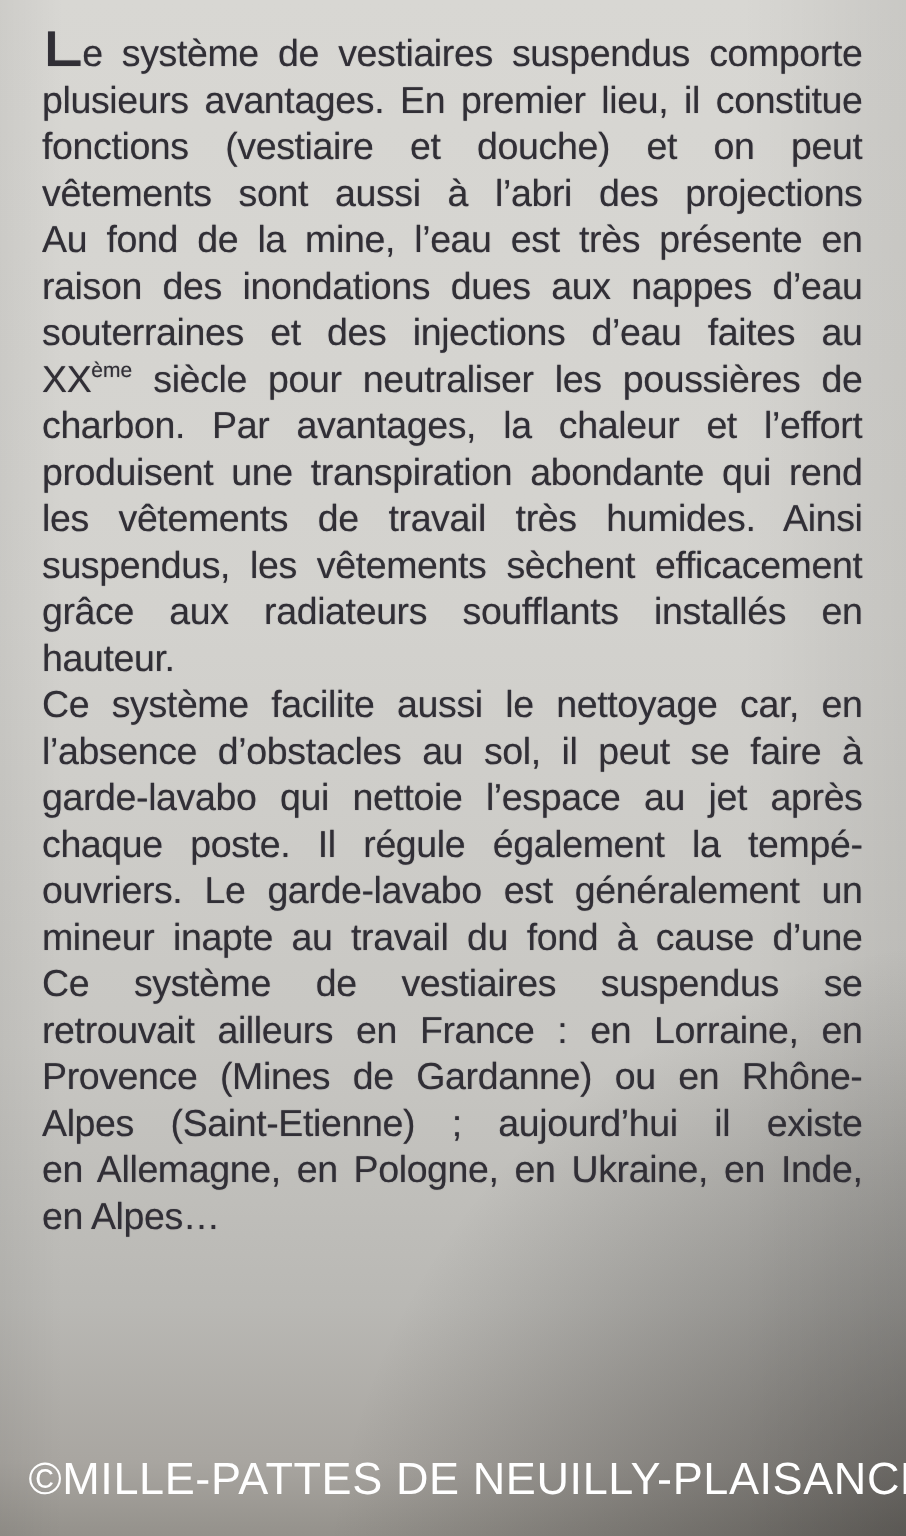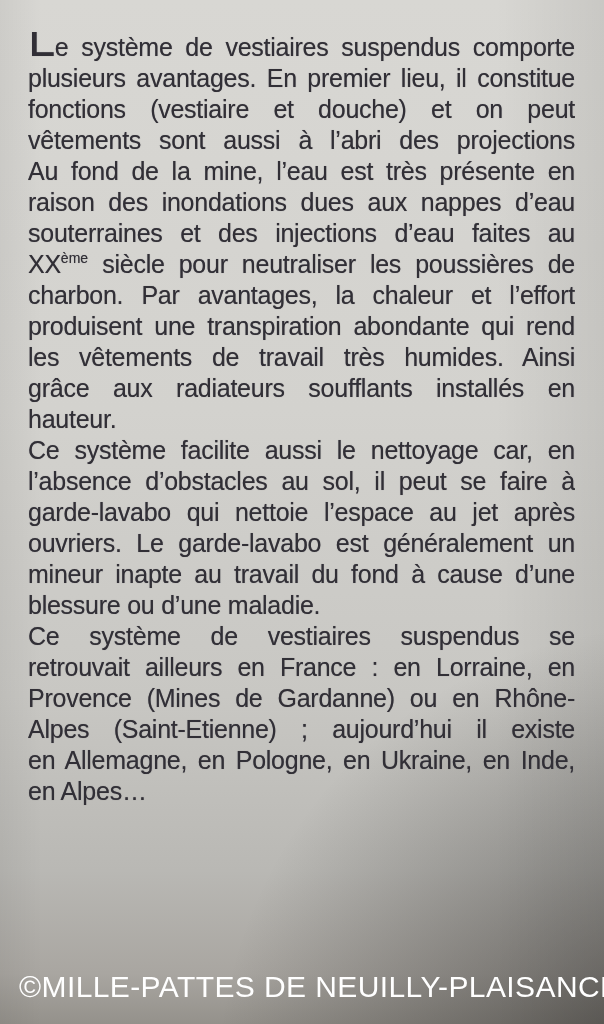--- a/index.html
+++ b/index.html
@@ -10,21 +10,21 @@
     font-family: "Liberation Sans", sans-serif;
     
     background:
       radial-gradient(circle at 112% 106%, rgba(28,26,24,0.55), rgba(28,26,24,0) 36%),
       linear-gradient(90deg, rgba(0,0,0,0.05), rgba(0,0,0,0) 7% 82%, rgba(0,0,0,0.07)),
       linear-gradient(180deg, #d8d7d3 0%, #d3d2ce 40%, #c8c7c3 68%, #b9b8b4 85%, #a9a6a1 95%, #94918b 100%);
   }
   .panel-text {
     position: absolute;
     left: 28px;
-    top: 32px;
+    top: 21px;
     width: 547px;
     color: var(--text, #312f36);
     font-size: 25px;
     line-height: 31px;
     letter-spacing: -0.25px;
     text-shadow: 0 0 0.7px rgba(45,44,54,0.55);
   }
   .line {
     height: 31px;
     overflow: hidden;
@@ -66,28 +66,29 @@
     <div class="line">plusieurs avantages. En premier lieu, il constitue</div>
     <div class="line">fonctions (vestiaire et douche) et on peut</div>
     <div class="line">vêtements sont aussi à l’abri des projections</div>
     <div class="line">Au fond de la mine, l’eau est très présente en</div>
     <div class="line">raison des inondations dues aux nappes d’eau</div>
     <div class="line">souterraines et des injections d’eau faites au</div>
     <div class="line">XX<sup>ème</sup> siècle pour neutraliser les poussières de</div>
     <div class="line">charbon. Par avantages, la chaleur et l’effort</div>
     <div class="line">produisent une transpiration abondante qui rend</div>
     <div class="line">les vêtements de travail très humides. Ainsi</div>
+    <div class="line">suspendus, les vêtements sèchent efficacement</div>
     <div class="line">grâce aux radiateurs soufflants installés en</div>
     <div class="line last">hauteur.</div>
     <div class="line">Ce système facilite aussi le nettoyage car, en</div>
     <div class="line">l’absence d’obstacles au sol, il peut se faire à</div>
     <div class="line">garde-lavabo qui nettoie l’espace au jet après</div>
+    <div class="line">chaque poste. Il régule également la tempé-</div>
     <div class="line">ouvriers. Le garde-lavabo est généralement un</div>
     <div class="line">mineur inapte au travail du fond à cause d’une</div>
-    <div class="line last">blessure ou d’une maladie.</div>
     <div class="line">Ce système de vestiaires suspendus se</div>
     <div class="line">retrouvait ailleurs en France : en Lorraine, en</div>
     <div class="line">Provence (Mines de Gardanne) ou en Rhône-</div>
     <div class="line">Alpes (Saint-Etienne) ; aujourd’hui il existe toujours</div>
     <div class="line">en Allemagne, en Pologne, en Ukraine, en Inde,</div>
     <div class="line last">en Alpes…</div>
   </div>
 
 <div class="watermark">©MILLE-PATTES DE NEUILLY-PLAISANCE</div>
 

